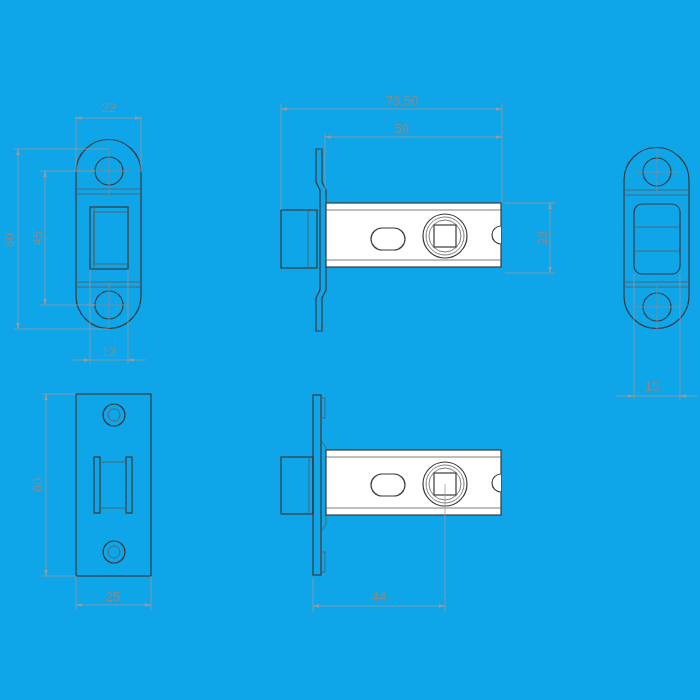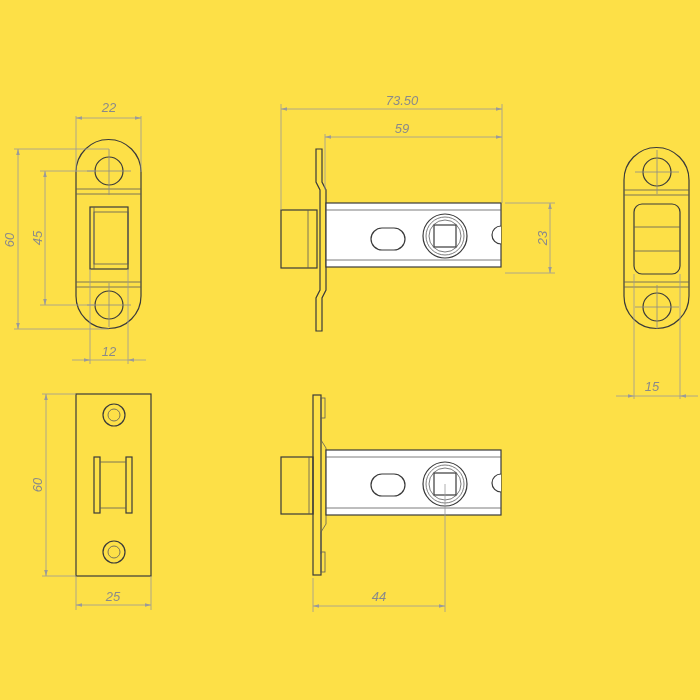--- a/index.html
+++ b/index.html
@@ -1,16 +1,16 @@
 <!DOCTYPE html>
 <html><head>
 <meta charset="utf-8">
 <style>
   html, body { margin: 0; padding: 0; background: #ffffff; }
-  #canvas { position: relative; width: 700px; height: 700px; background: #fde047; overflow: hidden; font-style: italic; }
+  #canvas { position: relative; width: 700px; height: 700px; background: #0ea5e9; overflow: hidden; }
   svg { position: absolute; left: 0; top: 0; }
   .part { fill: none; stroke: #3a3a3a; stroke-width: 1.2; }
   .partf { fill: #ffffff; stroke: #3a3a3a; stroke-width: 1.2; }
   .thin { fill: none; stroke: #5a5a5a; stroke-width: 0.8; }
   .dim { fill: none; stroke: #9a9a9a; stroke-width: 0.8; }
   .center { fill: none; stroke: #8a8a8a; stroke-width: 0.8; }
   .dimtext { font-family: "Liberation Sans", sans-serif; font-size: 13px; fill: #8a8a8a; }
 </style>
 </head>
 <body>

